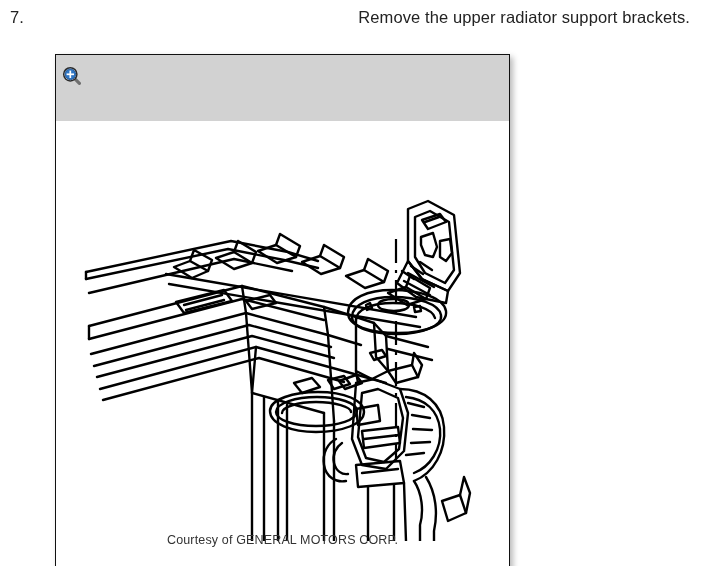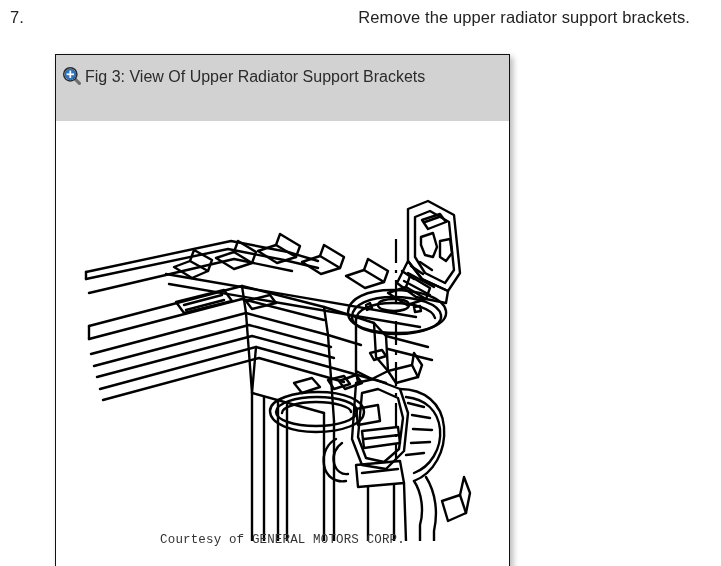--- a/index.html
+++ b/index.html
@@ -89,21 +89,20 @@
   }
   .courtesy {
     position: absolute;
     left: 0;
     right: 0;
     top: 412px;
     text-align: center;
     font-size: 12.5px;
     color: #333333;
     letter-spacing: 0.15px;
-    font-family: Liberation Mono, monospace;
   }
 </style>
 </head>
 <body>
 
 <div class="step-line">
   <span class="step-number">7.</span>
   <span class="step-text">Remove the upper radiator support brackets.</span>
 </div>
 
@@ -113,21 +112,20 @@
     <span class="zoom-icon">
       <svg viewBox="0 0 19 19" width="19" height="19">
         <line x1="12.2" y1="12.2" x2="17.4" y2="17.4" stroke="#6f6f6f" stroke-width="3.2" stroke-linecap="round"></line>
         <circle cx="8.3" cy="8.3" r="6.6" fill="#ffffff" stroke="#2b2b2b" stroke-width="1.5"></circle>
         <circle cx="8.3" cy="8.3" r="5.3" fill="#2f76c4"></circle>
         <circle cx="8.3" cy="8.3" r="5.3" fill="none" stroke="#1b4f8f" stroke-width="0.9"></circle>
         <rect x="7.45" y="4.6" width="1.7" height="7.4" fill="#ffffff"></rect>
         <rect x="4.6" y="7.45" width="7.4" height="1.7" fill="#ffffff"></rect>
       </svg>
     </span>
-    <span class="figure-caption">Fig 3: View Of Upper Radiator Support Brackets</span>
   </div>
 
   <div class="figure-body">
 
     <svg class="artwork" viewBox="0 0 453 420" preserveAspectRatio="xMidYMin meet">
       <g fill="none" stroke="#000000" stroke-width="2.4" stroke-linecap="round" stroke-linejoin="round">
 
         <path d="M30 151 L175 120 L232 131 L262 140"></path>
         <path d="M30 158 L172 128 L228 139 L262 147"></path>
         <path d="M30 151 L30 158"></path>

